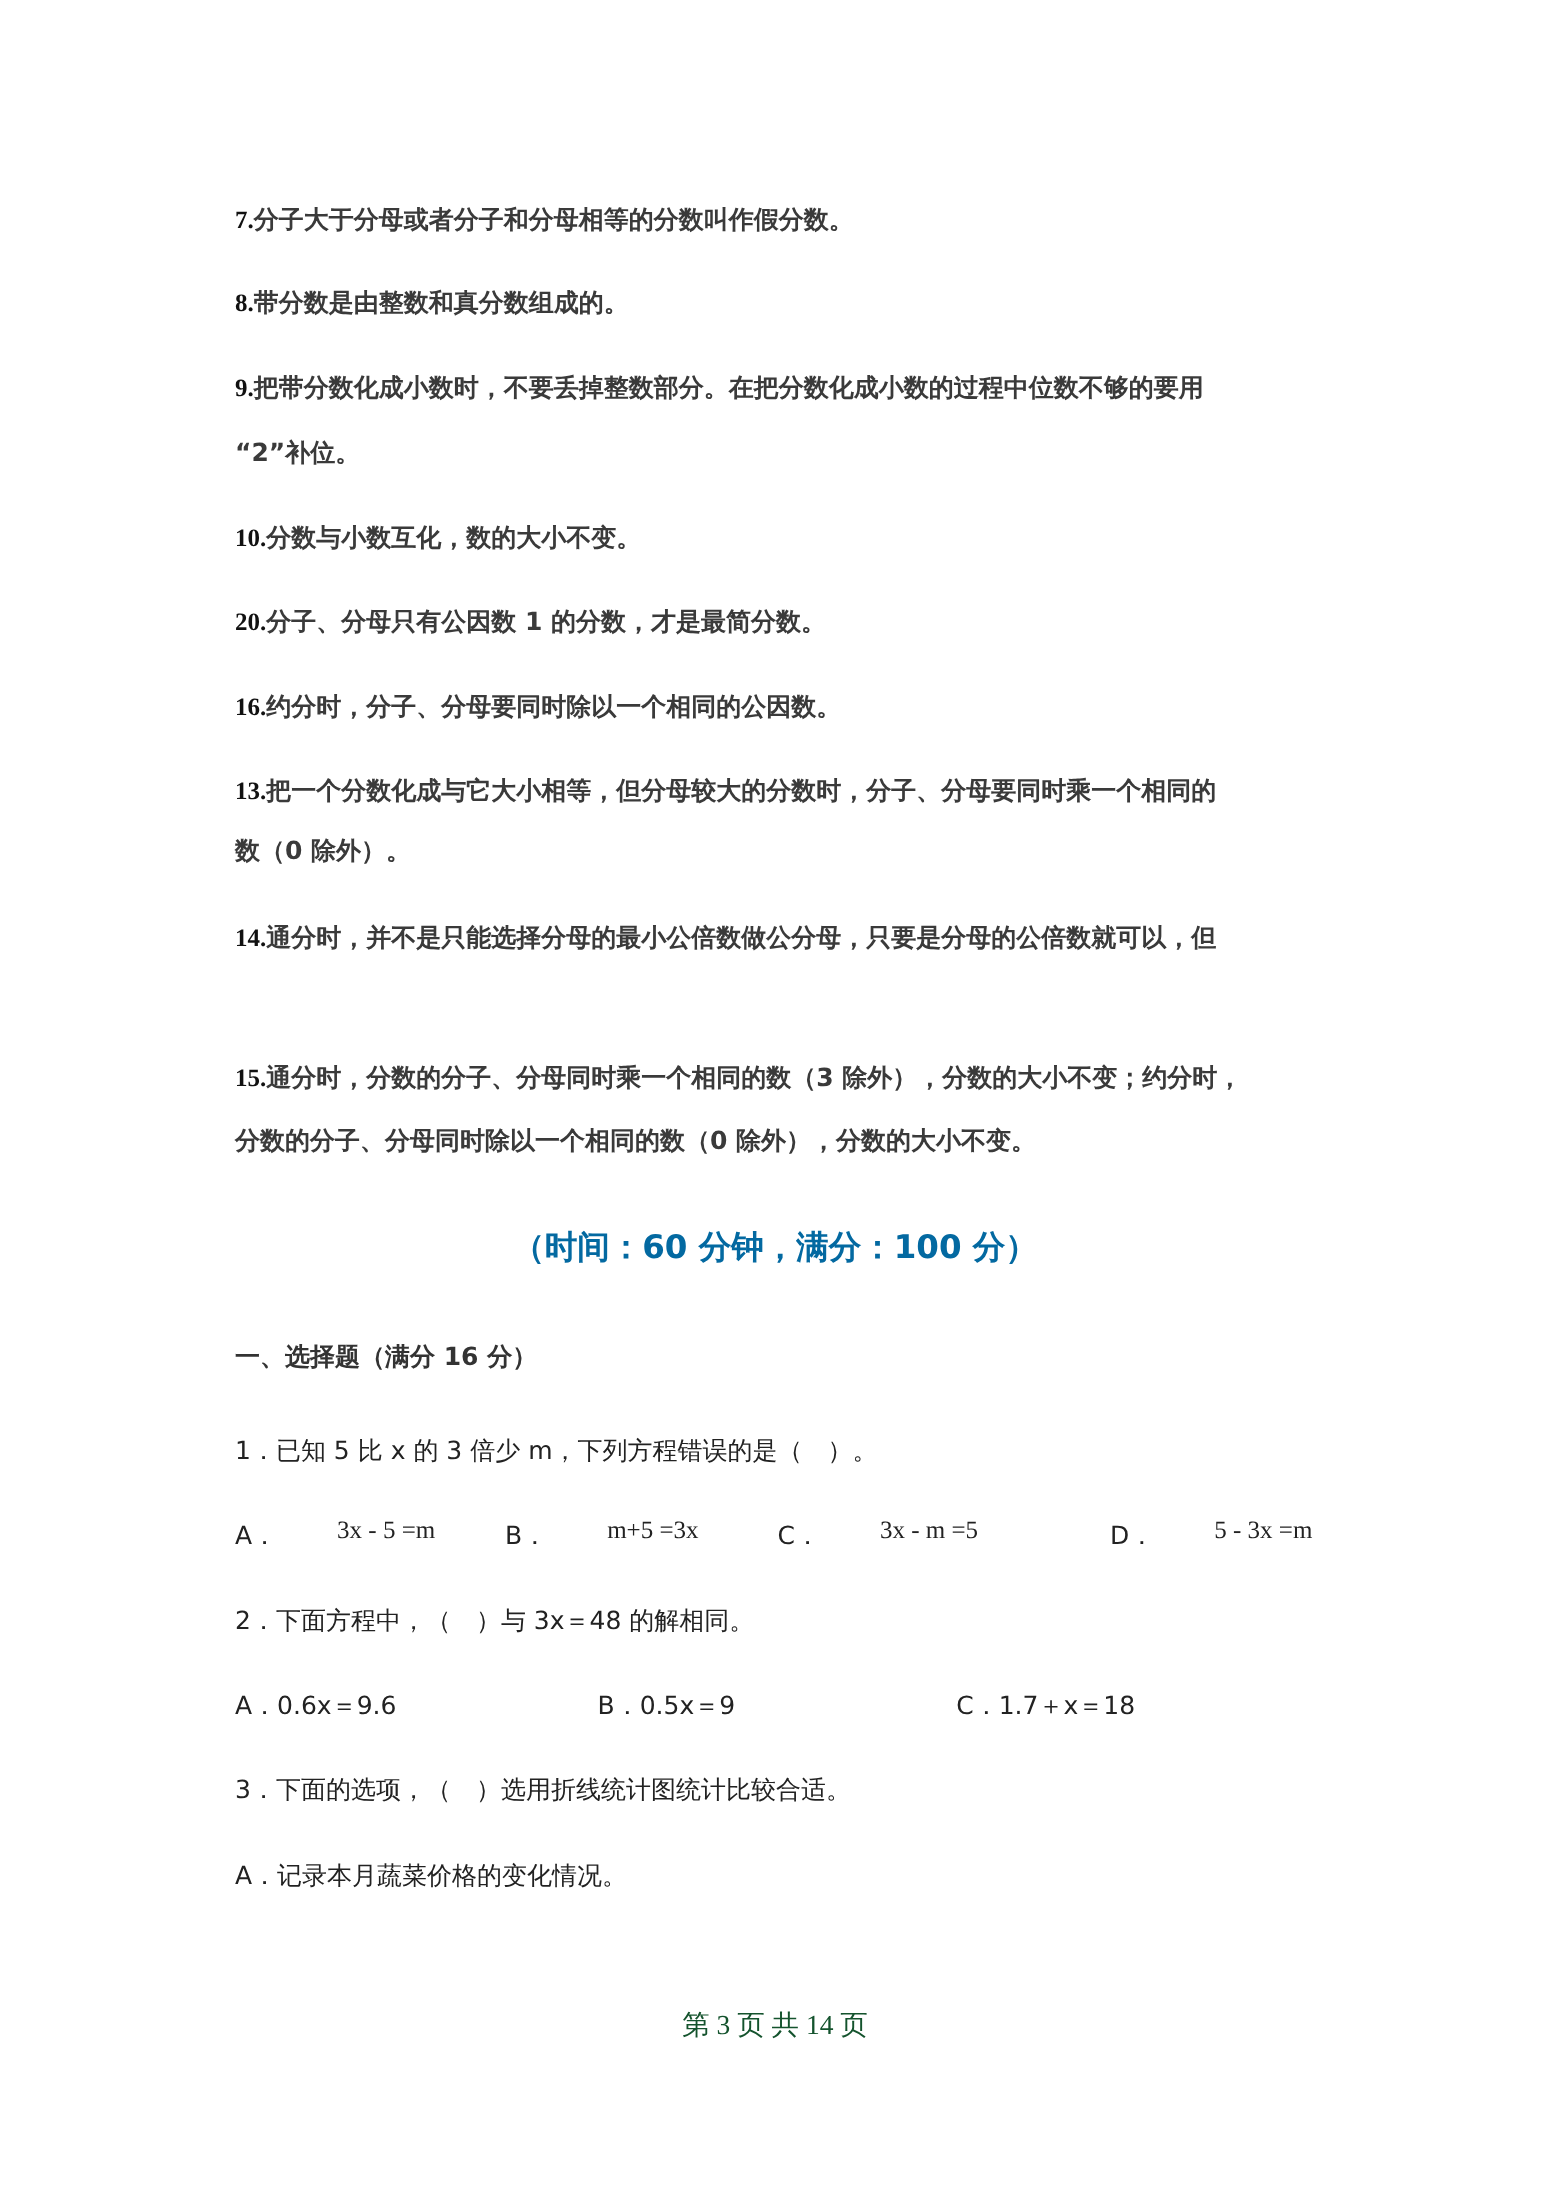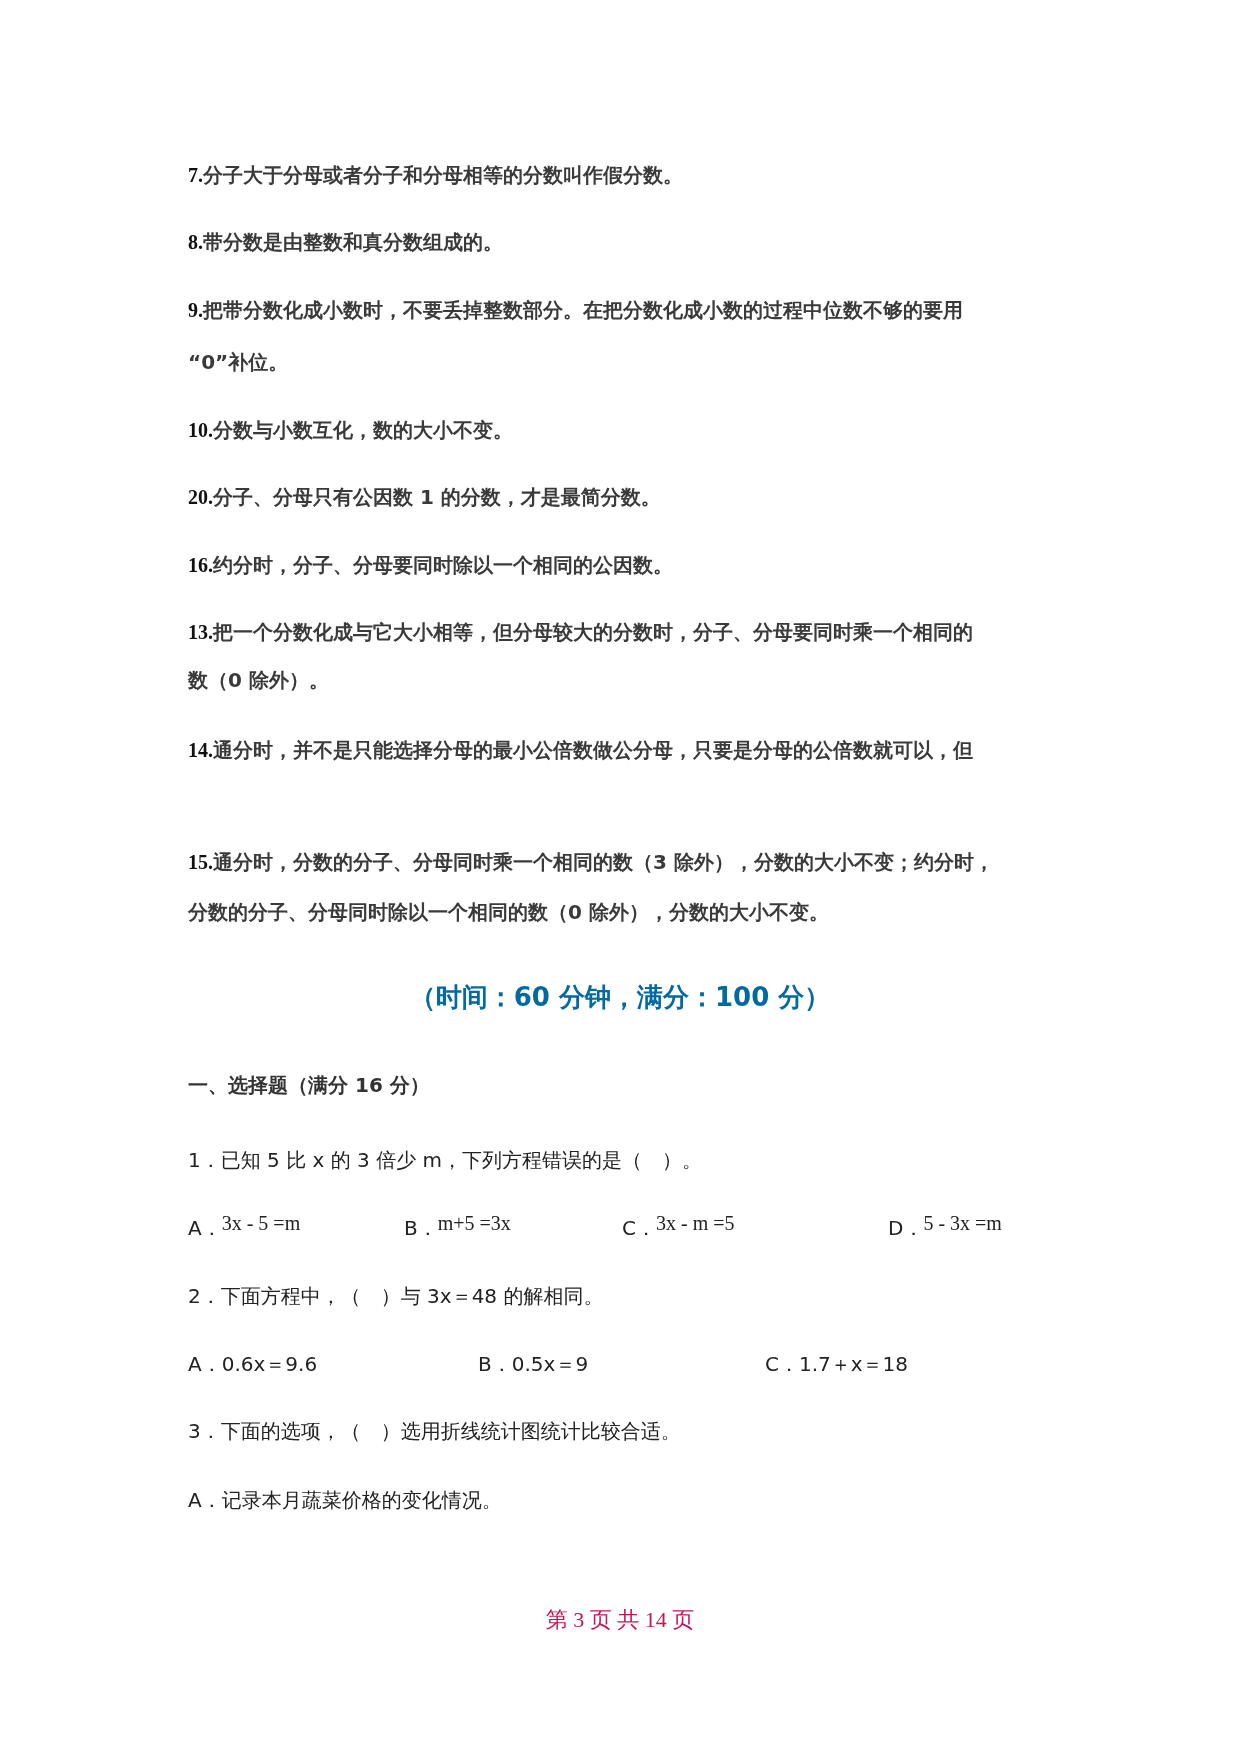--- a/index.html
+++ b/index.html
@@ -13,42 +13,42 @@
       font-size: 20px; font-weight: bold; color: #3a3a3a; letter-spacing: 0px;
     }
     .kp .num { font-family: "Liberation Serif", serif; font-weight: bold; color: #111; }
     .title {
       position: absolute; left: 0; width: 1240px; text-align: center; top: 980px;
       font-family: "DejaVu Sans", sans-serif; font-size: 26px; font-weight: bold; color: #0369a1;
     }
     .section { font-size: 20px; font-weight: bold; color: #333; }
     .q { font-size: 20px; color: #222; }
     .opt { position: absolute; white-space: nowrap; font-family: "DejaVu Sans", sans-serif; font-size: 20px; color: #222; }
-    .opt .math { font-family: "Liberation Serif", serif; font-size: 20px; position: relative; top: -5px; }
+    .opt .math { font-family: "Liberation Serif", serif; font-size: 20px; position: relative; top: -5px; margin-left: 48px; }
     .footer {
       position: absolute; left: 0; width: 1240px; text-align: center; top: 1605px;
-      font-family: "Liberation Serif", serif; font-size: 22px; color: #be185d;
+      font-family: "Liberation Serif", serif; font-size: 22px; color: #14532d;
     }
   </style>
 </head>
 <body>
 
 <div class="page">
 
   <div class="line kp" style="top:162px">
     <span class="num">7.</span><span>分子大于分母或者分子和分母相等的分数叫作假分数。</span>
   </div>
   <div class="line kp" style="top:229px">
     <span class="num">8.</span><span>带分数是由整数和真分数组成的。</span>
   </div>
   <div class="line kp" style="top:297px">
     <span class="num">9.</span><span>把带分数化成小数时，不要丢掉整数部分。在把分数化成小数的过程中位数不够的要用</span>
   </div>
   <div class="line kp" style="top:349px">
-    <span>“0”补位。</span>
+    <span>“2”补位。</span>
   </div>
   <div class="line kp" style="top:417px">
     <span class="num">10.</span><span>分数与小数互化，数的大小不变。</span>
   </div>
   <div class="line kp" style="top:484px">
     <span class="num">20.</span><span>分子、分母只有公因数 1 的分数，才是最简分数。</span>
   </div>
   <div class="line kp" style="top:552px">
     <span class="num">16.</span><span>约分时，分子、分母要同时除以一个相同的公因数。</span>
   </div>

